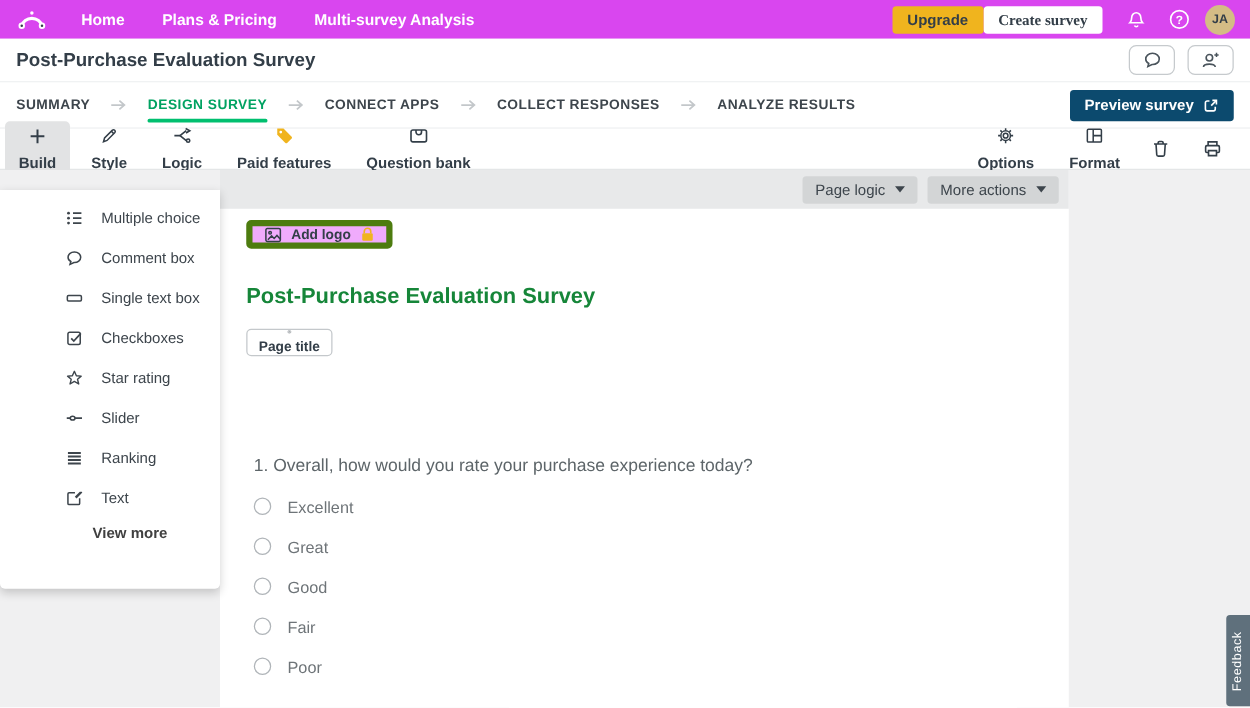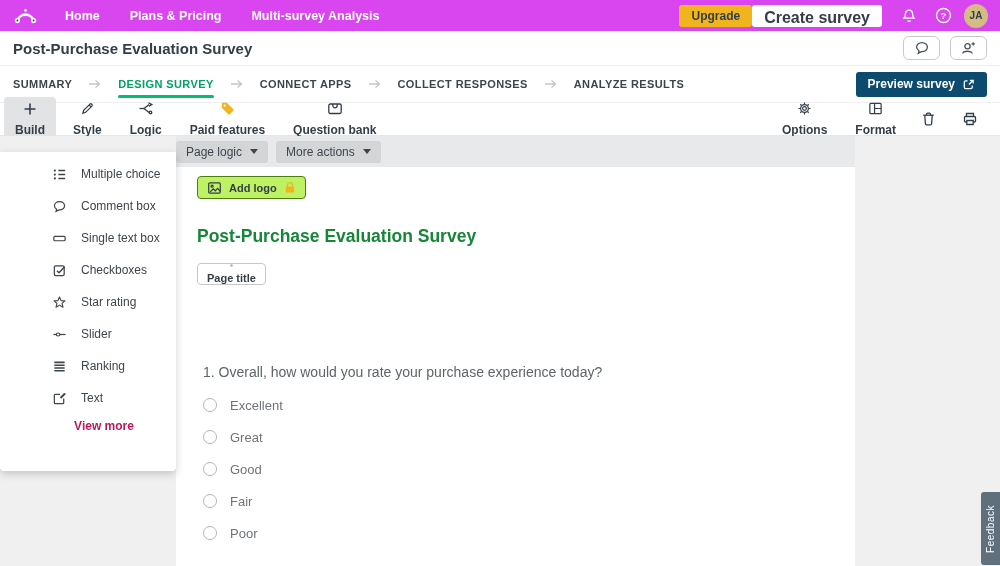--- a/index.html
+++ b/index.html
@@ -6,21 +6,21 @@
   html,body { width:1000px; height:566px; overflow:hidden; }
   body { font-family:"Liberation Sans", sans-serif; background:#fff; color:#333e48; position:relative; }
   svg { display:block; }
 
   
   .topnav { position:absolute; top:0; left:0; width:1000px; height:31px; background:#d946ef; display:flex; align-items:center; }
   .topnav .logo { margin:0 12px 0 13px; }
   .topnav .nav-item { color:#fff; font-size:12.5px; font-weight:700; padding:0 15px; height:31px; display:flex; align-items:center; cursor:pointer; }
   .topnav .spacer { flex:1; }
   .btn-upgrade { background:#f0b41e; color:#333e48; font-size:12px; font-weight:700; border:none; border-radius:3px; padding:4px 12px; height:22px; margin-right:0; cursor:pointer; font-family:inherit; }
-  .btn-create { background:#fff; color:#333e48; font-size:16px; font-weight:700; border:none; border-radius:3px; padding:4px 12px; height:22px; margin-right:14px; cursor:pointer; font-family:Liberation Sans, sans-serif; }
+  .btn-create { background:#fff; color:#333e48; font-size:12px; font-weight:700; border:none; border-radius:3px; padding:4px 12px; height:22px; margin-right:14px; cursor:pointer; font-family:Liberation Serif, serif; }
   .topnav .icon-btn { width:26px; height:26px; display:flex; align-items:center; justify-content:center; margin-right:8px; cursor:pointer; }
   .avatar { width:24px; height:24px; border-radius:50%; background:#d4bc85; color:#333e48; font-size:10px; font-weight:700; display:flex; align-items:center; justify-content:center; margin-right:12px; cursor:pointer; }
 
   
   .titlebar { position:absolute; top:31px; left:0; width:1000px; height:35px; background:#fff; border-bottom:1px solid #eceeef; display:flex; align-items:center; padding:0 13px; }
   .titlebar h1 { font-size:15px; font-weight:700; color:#333e48; }
   .titlebar .spacer { flex:1; }
   .tb-btn { width:37px; height:24px; background:#fff; border:1px solid #c6cacd; border-radius:6px; display:flex; align-items:center; justify-content:center; margin-left:10px; cursor:pointer; }
 
   
@@ -36,38 +36,38 @@
   .toolbar { position:absolute; top:103px; left:0; width:1000px; height:33px; background:#fff; border-bottom:1px solid #e4e6e7; display:flex; align-items:center; padding:0 4px 0 4px; }
   .tool { display:flex; align-items:center; gap:7px; font-size:12px; font-weight:700; color:#333e48; padding:5px 11px; border-radius:4px; cursor:pointer; margin-right:6px;flex-direction:column; }
   .tool.active { background:#e2e3e4; }
   .toolbar .spacer { flex:1; }
   .tool-icon-only { padding:5px 8px; margin-right:10px; cursor:pointer; }
 
   
   .content { position:absolute; top:136px; left:0; width:1000px; height:430px; background:#f0f0f1; }
 
   .canvas { position:absolute; left:176px; top:0; width:679px; height:430px; background:#fff; }
-  .canvas-strip { height:31px; background:#e8e9ea; display:flex; align-items:center; gap:8px; padding-right:8px; }
+  .canvas-strip { height:31px; background:#e8e9ea; display:flex; align-items:center; justify-content:flex-end; gap:8px; padding-right:8px; }
   .strip-btn { background:#d3d5d6; border:none; border-radius:3px; height:22px; padding:0 10px; font-size:12px; color:#3d454c; font-family:inherit; display:flex; align-items:center; gap:8px; cursor:pointer; }
   .caret { width:0; height:0; border-left:4px solid transparent; border-right:4px solid transparent; border-top:5px solid #3d454c; }
 
   .page { padding:9px 21px 0 21px; }
-  .addlogo-btn { background:#bef264; border:1px solid #4d7c0f; border-radius:4px; height:23px; padding:0 9px; display:flex; align-items:center; gap:7px; font-size:11px; font-weight:700; color:#333e48; cursor:pointer; font-family:inherit; }
+  .addlogo-btn { background:#f0abfc; border:5px solid #4d7c0f; border-radius:4px; height:23px; padding:0 9px; display:flex; align-items:center; gap:7px; font-size:11px; font-weight:700; color:#333e48; cursor:pointer; font-family:inherit; }
   .survey-title { margin-top:27px; font-size:17.5px; font-weight:700; color:#168639; }
   .pagetitle-btn { margin-top:16px; background:#fff; border:1px solid #c4c8cb; border-radius:4px; height:22px; padding:0 9px; display:flex; align-items:center; gap:5px; font-size:11px; font-weight:700; color:#333e48; cursor:pointer; font-family:inherit;flex-direction:column; }
   .question { margin-top:79px; padding-left:6px; }
   .q-text { font-size:14px; color:#5d6569; }
   .opt { display:flex; align-items:center; gap:13px; margin-top:18px; height:14px; cursor:pointer; }
   .radio { width:14px; height:14px; border:1.5px solid #b0b5b9; border-radius:50%; background:#fff; flex:none; }
   .opt-label { font-size:13px; color:#6e7478; }
 
   
   .build-menu { position:absolute; left:0; top:16px; width:176px; height:319px; background:#fff; box-shadow:0 3px 8px rgba(0,0,0,.18); border-radius:0 0 4px 4px; padding-top:6px;padding-left:32px; }
   .menu-item { height:32px; display:flex; align-items:center; gap:14px; padding-left:20px; font-size:12px; color:#3d454c; cursor:pointer; }
-  .view-more { margin-top:5px; text-align:center; font-size:12px; font-weight:700; color:#be185d; cursor:pointer; }
+  .view-more { margin-top:5px; text-align:center; font-size:12px; font-weight:700; color:#404040; cursor:pointer; }
 
   
   .feedback-tab { position:absolute; right:0; top:356px; width:19px; height:73px; background:#5f707c; border-radius:3px 0 0 3px; display:flex; align-items:center; justify-content:center; cursor:pointer; }
   .feedback-tab span { writing-mode:vertical-rl; transform:rotate(180deg); color:#fff; font-size:10px; letter-spacing:.5px; }
 </style>
 </head>
 <body>
 
 <header class="topnav">
   <span class="logo">

